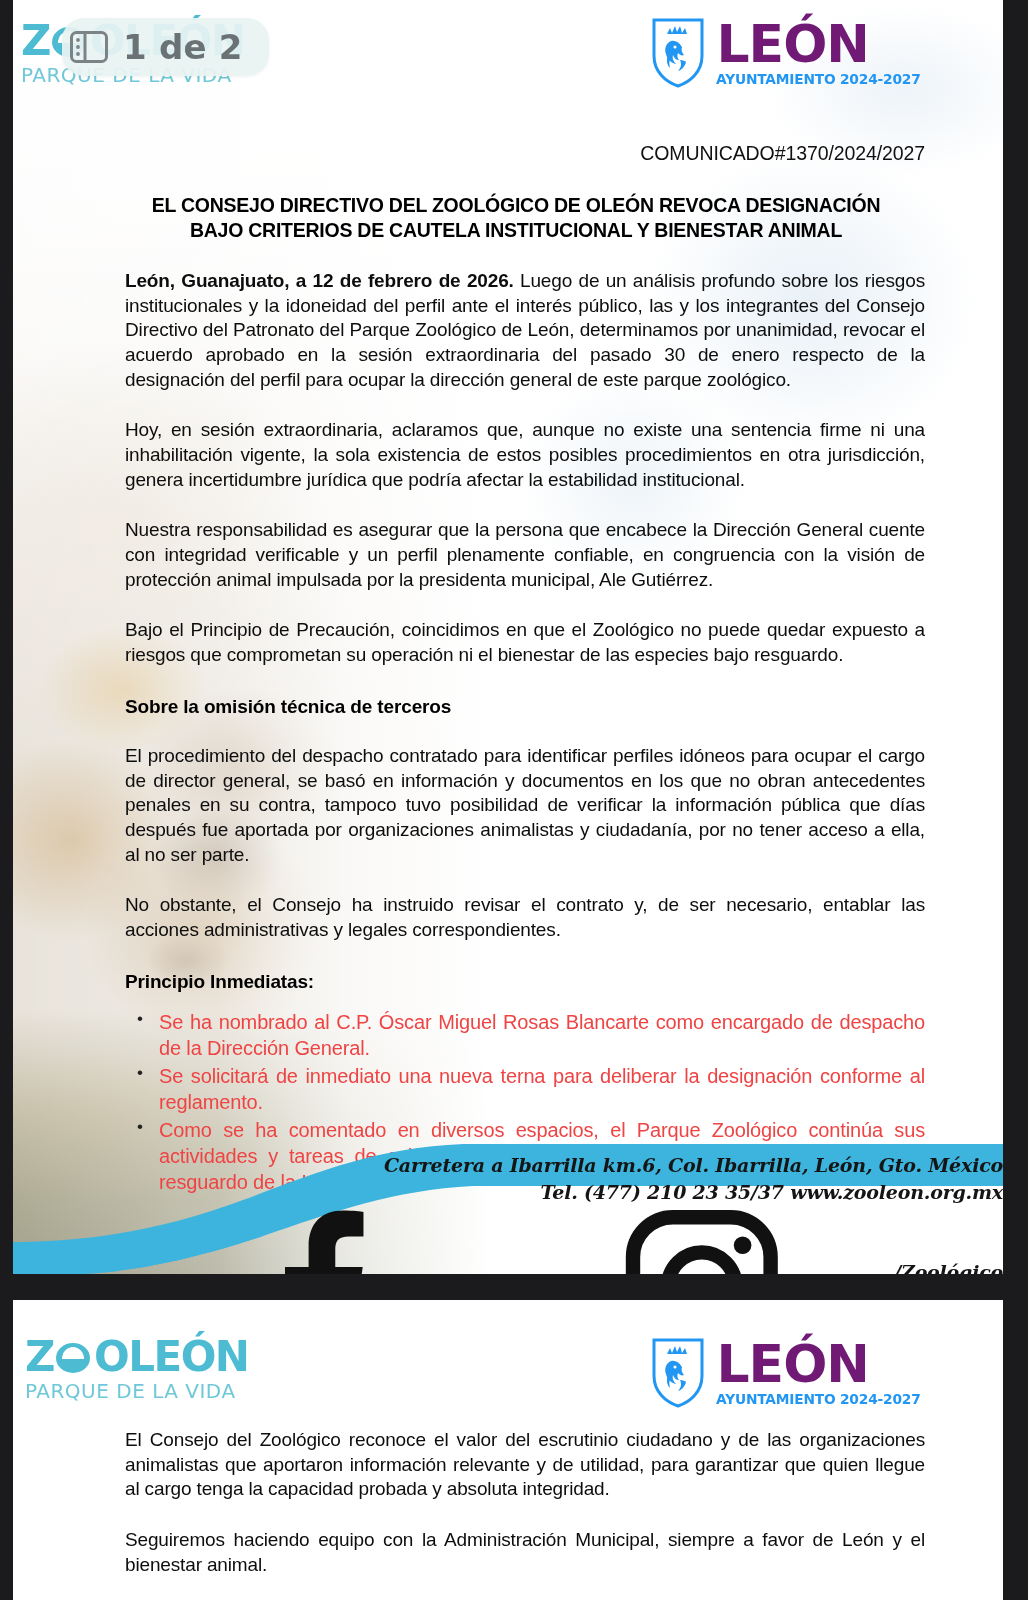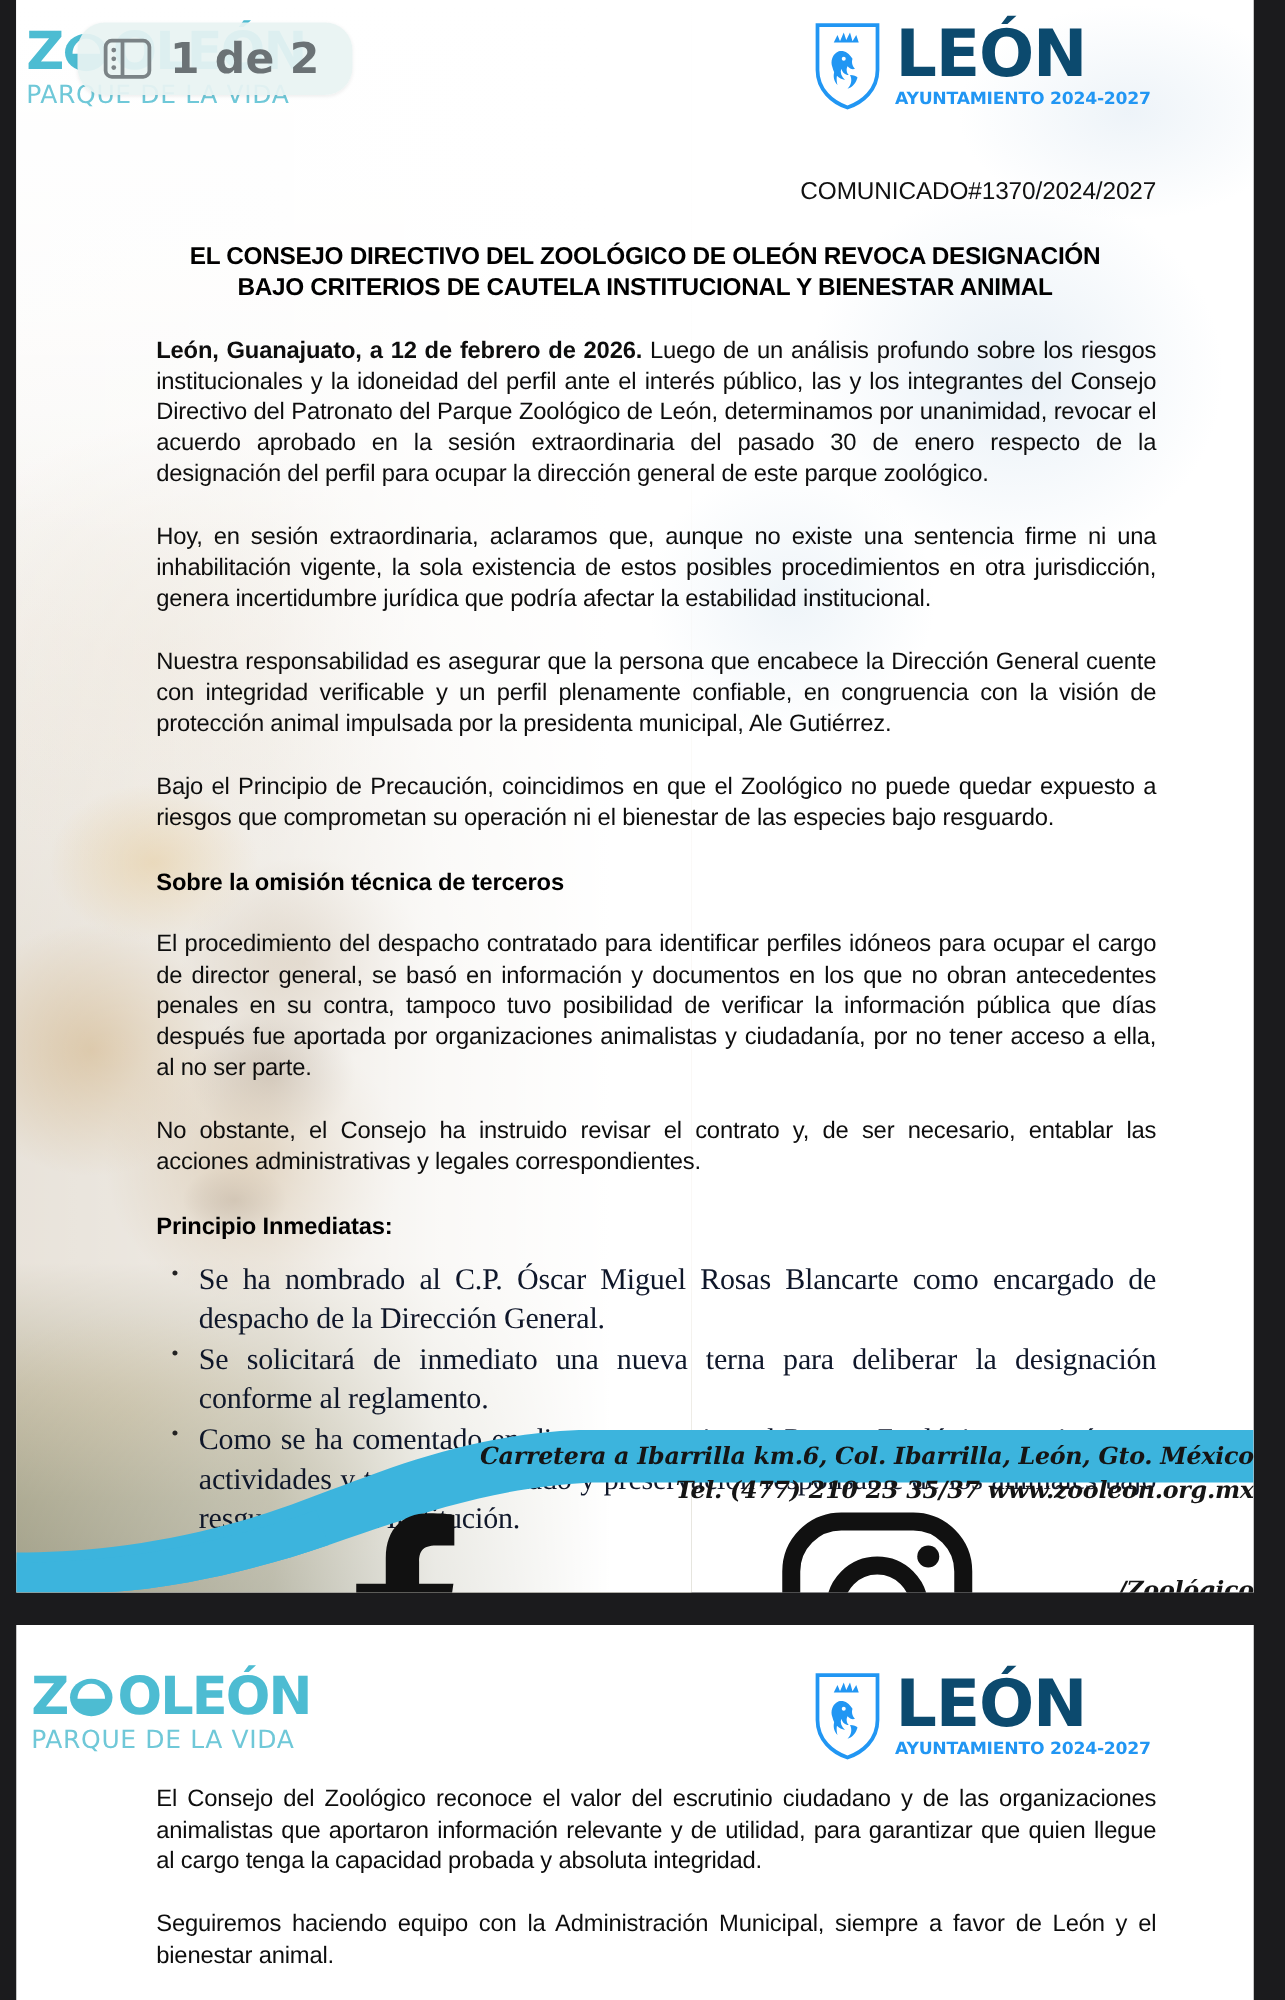--- a/index.html
+++ b/index.html
@@ -146,21 +146,21 @@
     align-items: flex-start;
     gap: 10px;
   }
   .leon-shield { width: 56px; height: 72px; flex: none; }
   .leon-text { line-height: 1; padding-top: 2px; }
   .leon-word {
     font-family: "DejaVu Sans", sans-serif;
     font-weight: 700;
     font-size: 52px;
     letter-spacing: -1px;
-    color: #0c4a6e;
+    color: #701a75;
     display: block;
   }
   .leon-sub {
     font-family: "DejaVu Sans", sans-serif;
     font-weight: 700;
     font-size: 13.5px;
     letter-spacing: -.2px;
     color: #2196f3;
     display: block;
     margin-top: 3px;
@@ -206,27 +206,26 @@
     margin: 28px 0 0 0;
     letter-spacing: -.15px;
   }
   ul.actions {
     margin: 16px 0 0 0;
     padding-left: 34px;
     list-style: none;
   }
   ul.actions li {
     position: relative;
-    font-size: 24px;
+    font-size: 20px;
     line-height: 1.3;
-    color: #0f172a;
+    color: #ef4444;
     text-align: justify;
     margin-bottom: 2px;
     letter-spacing: -.15px;
-    font-family: Liberation Serif, serif;
   }
   ul.actions li::before {
     content: "•";
     position: absolute;
     left: -22px;
     top: -1px;
     font-size: 17px;
     color: #222;
   }
 
@@ -270,21 +269,21 @@
 
   
   .page-badge {
     position: absolute;
     left: 62px;
     top: 18px;
     z-index: 20;
     display: flex;
     align-items: center;
     gap: 14px;
-    padding: 12px 26px 12px 20px;
+    padding: 12px 26px 12px 7px;
     border-radius: 22px;
     background: rgba(232,243,242,.93);
     box-shadow: 0 1px 3px rgba(0,0,0,.06);
   }
   .page-badge .badge-label {
     font-family: "DejaVu Sans", sans-serif;
     font-weight: 700;
     font-size: 34px;
     color: #6b7275;
     letter-spacing: .2px;

